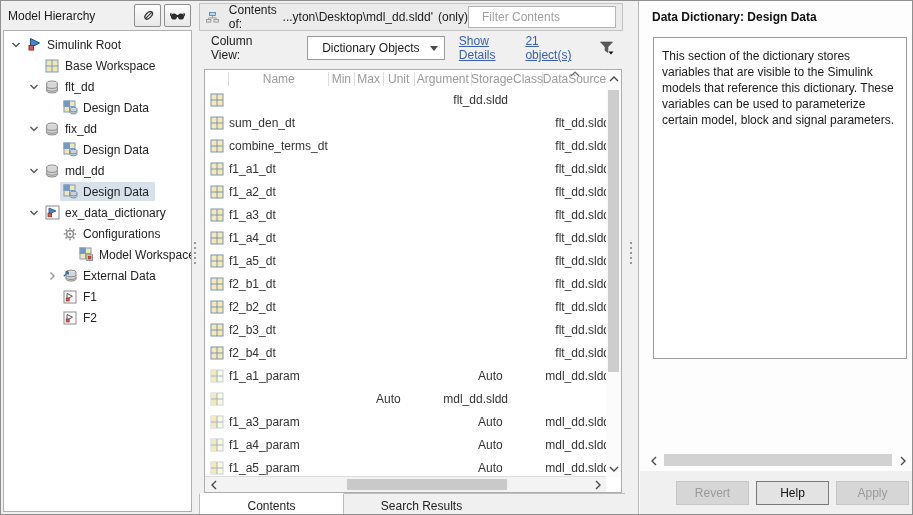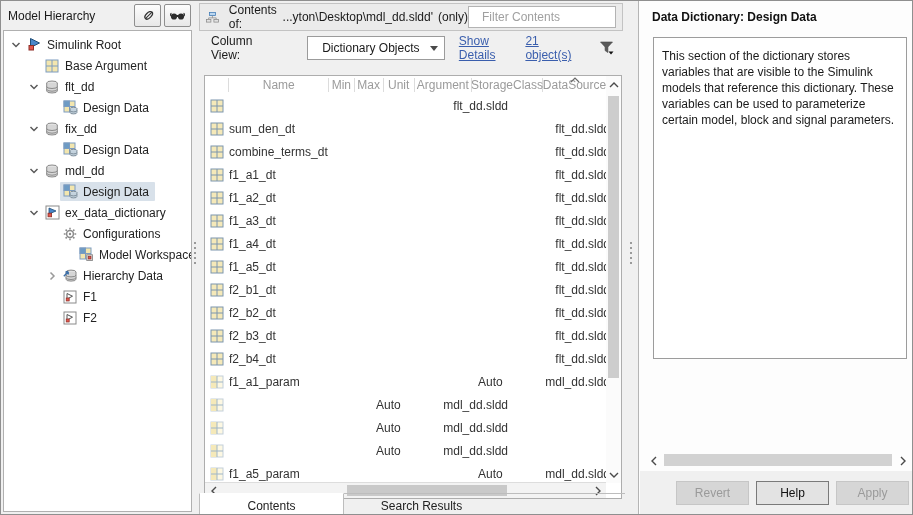--- a/index.html
+++ b/index.html
@@ -35,21 +35,21 @@
   #colview-row{left:2px;top:32px;width:424px;height:30px;display:flex;align-items:center;}
   #colview-label{margin-left:12px;}
   #colview-select{margin-left:26px;width:128px;height:22px;border:1px solid #9b9b9b;background:#fff;display:flex;align-items:center;padding-left:14px;position:relative;}
   #colview-select .dd-arrow{position:absolute;right:6px;top:9px;width:0;height:0;border-left:4px solid transparent;border-right:4px solid transparent;border-top:5px solid #4a4a4a;}
   .link{color:#3a5ead;text-decoration:underline;cursor:pointer;}
   #show-details{margin-left:14px;}
   #object-count{margin-left:auto;margin-right:14px;}
   #funnel-btn{margin-right:8px;display:flex;align-items:center;}
 
   
-  #table-box{left:7px;top:68px;width:418px;height:424px;background:#fff;border:1px solid #adadad;overflow:hidden;margin-top:6px;}
+  #table-box{left:7px;top:68px;width:418px;height:424px;background:#fff;border:1px solid #adadad;overflow:hidden;}
   #thead{position:absolute;left:0;top:0;right:15px;height:18px;display:flex;color:#9b9b9b;background:#fff;}
   .hc{display:flex;align-items:center;justify-content:center;border-right:1px solid #dcdcdc;height:14px;margin-top:2px;position:relative;}
   .hc:last-child{border-right:none;}
   #tbody{position:absolute;left:0;top:18px;right:15px;bottom:15px;overflow:hidden;}
   .trow{height:23px;display:flex;align-items:center;}
   .cell{flex:none;display:flex;align-items:center;height:100%;}
   .c-icon{width:24px;justify-content:center;}
   .c-name{width:102px;color:#333;}
   .c-min{width:25px;}
   .c-max{width:29px;}
@@ -128,21 +128,21 @@
         <div class="titem" style="padding-left: 22px;">
           <span class="chev"></span>
           <span class="grp">
             <span class="tic">
               <svg width="14" height="14" viewBox="0 0 14 14">
                 <rect x="1" y="1" width="12" height="12" fill="#f3e6ae" stroke="#7c9cc0"></rect>
                 <line x1="7" y1="1" x2="7" y2="13" stroke="#7c9cc0"></line>
                 <line x1="1" y1="7" x2="13" y2="7" stroke="#7c9cc0"></line>
               </svg>
             </span>
-            <span class="tlabel">Base Argument</span>
+            <span class="tlabel">Base Workspace</span>
           </span>
         </div>
         <div class="titem" style="padding-left: 22px;">
           <span class="chev">
             <svg width="10" height="10" viewBox="0 0 10 10">
               <polyline points="1.5,3 5,6.5 8.5,3" fill="none" stroke="#5a5a5a" stroke-width="1.5"></polyline>
             </svg>
           </span>
           <span class="grp">
             <span class="tic">
@@ -303,21 +303,21 @@
           </span>
           <span class="grp">
             <span class="tic">
               <svg width="15" height="15" viewBox="0 0 15 15">
                 <ellipse cx="8" cy="4" rx="5" ry="1.9" fill="#e2e2e2" stroke="#8a8a8a"></ellipse>
                 <path d="M3 4 v7.2 a5 1.9 0 0 0 10 0 v-7.2" fill="#d6d6d6" stroke="#8a8a8a"></path>
                 <path d="M3 7 a5 1.9 0 0 0 10 0 M3 9.6 a5 1.9 0 0 0 10 0" fill="none" stroke="#8a8a8a"></path>
                 <path d="M0.8 8.2 L5.2 3.8 M5.2 3.8 L2.6 3.8 M5.2 3.8 L5.2 6.4" stroke="#3a6ea8" stroke-width="1.4" fill="none"></path>
               </svg>
             </span>
-            <span class="tlabel">Hierarchy Data</span>
+            <span class="tlabel">External Data</span>
           </span>
         </div>
         <div class="titem" style="padding-left: 40px;">
           <span class="chev"></span>
           <span class="grp">
             <span class="tic">
               <svg width="14" height="14" viewBox="0 0 14 14">
                 <rect x="1" y="1" width="12" height="12" fill="#fff" stroke="#8a8a8a"></rect>
                 <path d="M4 3.5 L9.5 6.2 L4 9 Z" fill="none" stroke="#555" stroke-width="1"></path>
                 <rect x="3.2" y="8" width="3" height="3" fill="#e2574c" stroke="#8d2f28" stroke-width="0.7"></rect>
@@ -669,39 +669,41 @@
               <span style="display: inline-flex;">
                 <svg width="14" height="14" viewBox="0 0 14 14">
                   <rect x="1" y="1" width="12" height="12" fill="#fdf8e3" stroke="#c3d0da"></rect>
                   <rect x="1" y="1" width="6" height="6" fill="#f5e9b9"></rect>
                   <rect x="1" y="7" width="6" height="6" fill="#f5e9b9"></rect>
                   <line x1="7" y1="1" x2="7" y2="13" stroke="#9fb6c9"></line>
                   <line x1="1" y1="7" x2="13" y2="7" stroke="#9fb6c9"></line>
                 </svg>
               </span>
             </span>
+            <span class="cell c-name">f1_a3_param</span>
             <span class="cell c-min"></span>
             <span class="cell c-max"></span>
             <span class="cell c-unit"></span>
             <span class="cell c-arg"></span>
             <span class="cell c-sto">Auto</span>
             <span class="cell c-ds">mdl_dd.sldd</span>
           </div>
           <div class="trow">
             <span class="cell c-icon">
               <span style="display: inline-flex;">
                 <svg width="14" height="14" viewBox="0 0 14 14">
                   <rect x="1" y="1" width="12" height="12" fill="#fdf8e3" stroke="#c3d0da"></rect>
                   <rect x="1" y="1" width="6" height="6" fill="#f5e9b9"></rect>
                   <rect x="1" y="7" width="6" height="6" fill="#f5e9b9"></rect>
                   <line x1="7" y1="1" x2="7" y2="13" stroke="#9fb6c9"></line>
                   <line x1="1" y1="7" x2="13" y2="7" stroke="#9fb6c9"></line>
                 </svg>
               </span>
             </span>
+            <span class="cell c-name">f1_a4_param</span>
             <span class="cell c-min"></span>
             <span class="cell c-max"></span>
             <span class="cell c-unit"></span>
             <span class="cell c-arg"></span>
             <span class="cell c-sto">Auto</span>
             <span class="cell c-ds">mdl_dd.sldd</span>
           </div>
           <div class="trow">
             <span class="cell c-icon">
               <span style="display: inline-flex;">

